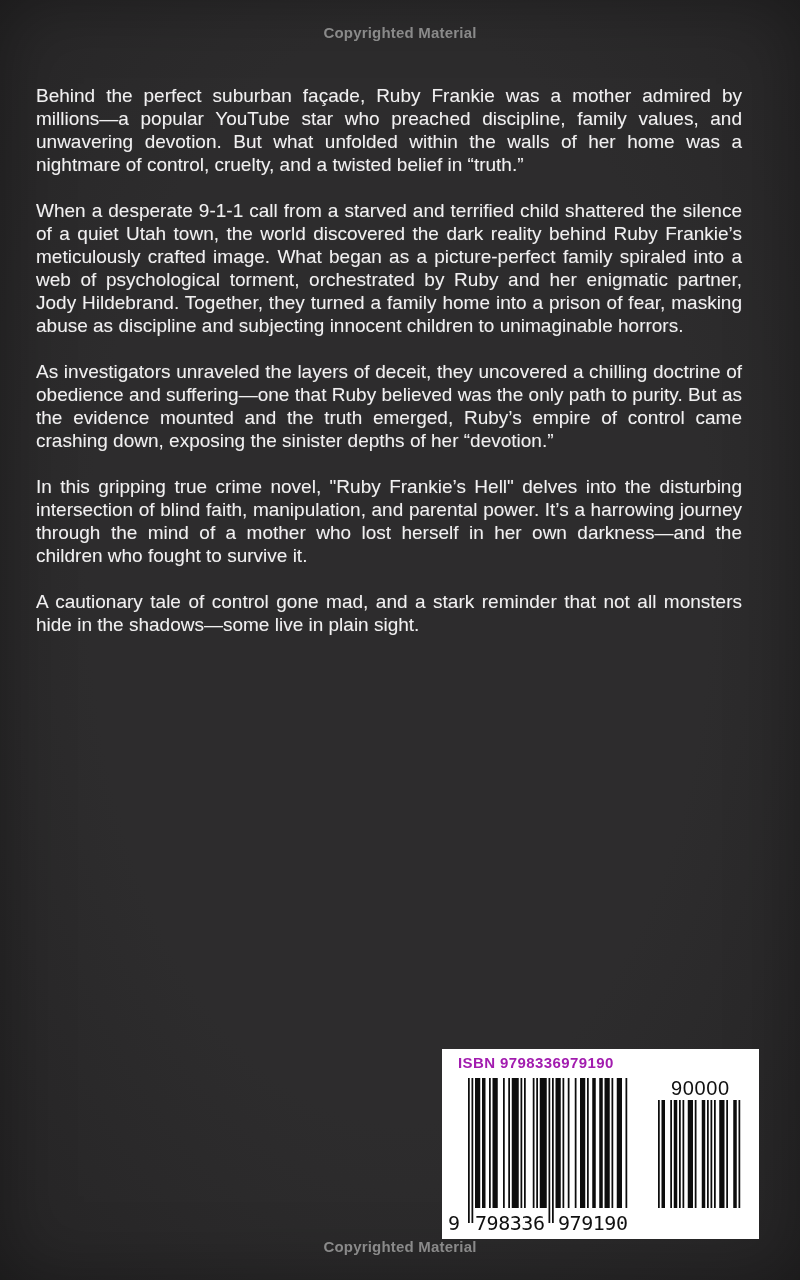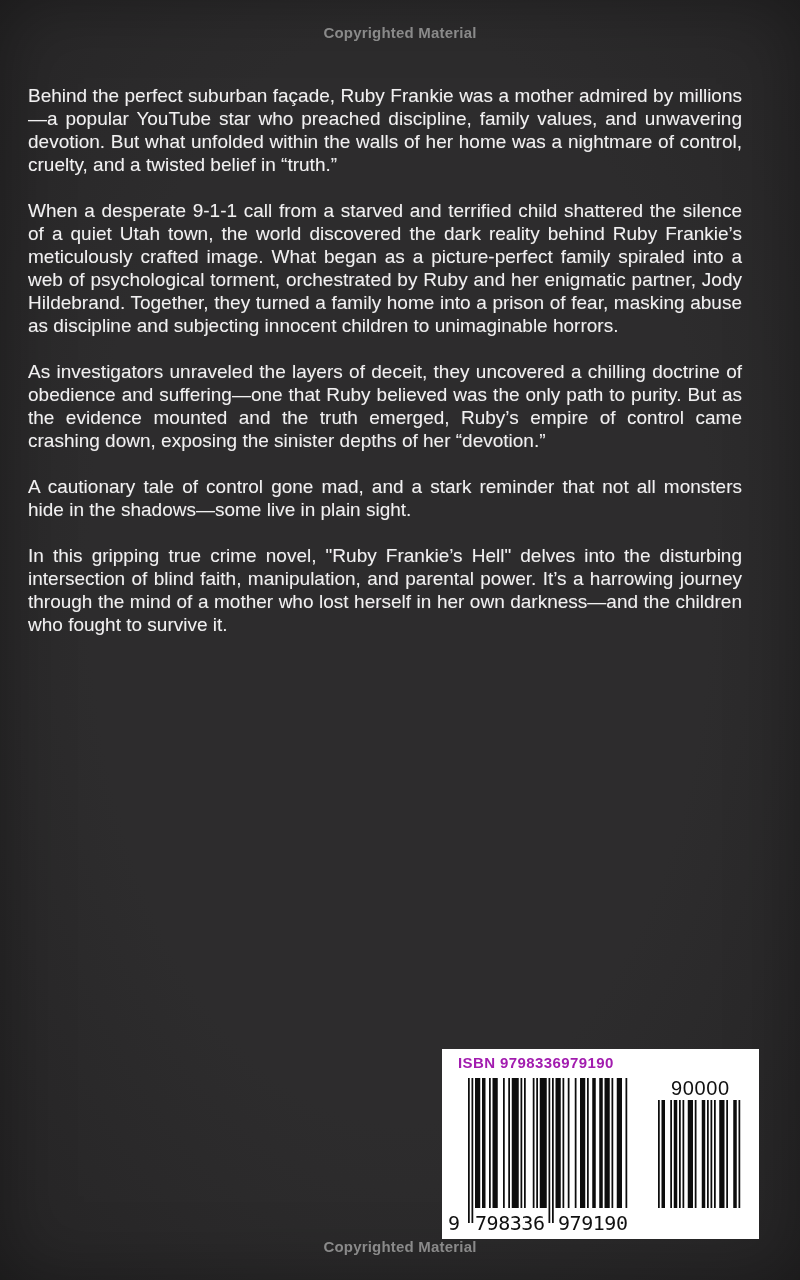--- a/index.html
+++ b/index.html
@@ -16,21 +16,21 @@
     position:absolute;left:0;width:100%;
     text-align:center;
     color:#8a8a8a;
     font-size:15px;font-weight:600;
     letter-spacing:.2px;
   }
   .notice.top{top:24px;}
   .notice.bottom{top:1238px;}
   .blurb{
     position:absolute;
-    top:84px;left:0;right:0;
+    top:84px;left:8px;right:0;
     padding:0 58px 0 28px;
     color:#f1f0f1;
     font-size:19px;line-height:23px;
     text-align:justify;
     text-shadow:0 0 1px rgba(255,255,255,.25);
   }
   .blurb p{margin:0 0 23px 0;}
   .barcode-box{
     position:absolute;
     left:442px;top:1049px;
@@ -60,22 +60,22 @@
 <body>
 
 <div class="page">
 
   <div class="notice top">Copyrighted Material</div>
 
   <div class="blurb">
     <p>Behind the perfect suburban façade, Ruby Frankie was a mother admired by millions—a popular YouTube star who preached discipline, family values, and unwavering devotion. But what unfolded within the walls of her home was a nightmare of control, cruelty, and a twisted belief in “truth.”</p>
     <p>When a desperate 9-1-1 call from a starved and terrified child shattered the silence of a quiet Utah town, the world discovered the dark reality behind Ruby Frankie’s meticulously crafted image. What began as a picture-perfect family spiraled into a web of psychological torment, orchestrated by Ruby and her enigmatic partner, Jody Hildebrand. Together, they turned a family home into a prison of fear, masking abuse as discipline and subjecting innocent children to unimaginable horrors.</p>
     <p>As investigators unraveled the layers of deceit, they uncovered a chilling doctrine of obedience and suffering—one that Ruby believed was the only path to purity. But as the evidence mounted and the truth emerged, Ruby’s empire of control came crashing down, exposing the sinister depths of her “devotion.”</p>
+    <p>In this gripping true crime novel, "Ruby Frankie’s Hell" delves into the disturbing intersection of blind faith, manipulation, and parental power. It’s a harrowing journey through the mind of a mother who lost herself in her own darkness—and the children who fought to survive it.</p>
     <p>A cautionary tale of control gone mad, and a stark reminder that not all monsters hide in the shadows—some live in plain sight.</p>
-    <p>In this gripping true crime novel, "Ruby Frankie’s Hell" delves into the disturbing intersection of blind faith, manipulation, and parental power. It’s a harrowing journey through the mind of a mother who lost herself in her own darkness—and the children who fought to survive it.</p>
   </div>
 
   <div class="barcode-box">
     <div class="isbn-label">ISBN 9798336979190</div>
 
     <svg class="bc-main" id="main-barcode" width="190" height="158">
       <g id="main-bars">
           <rect x="20.00" y="0" width="1.75" height="145" fill="#0d0d0d"></rect>
           <rect x="23.50" y="0" width="1.75" height="145" fill="#0d0d0d"></rect>
           <rect x="27.00" y="0" width="5.25" height="130" fill="#0d0d0d"></rect>

